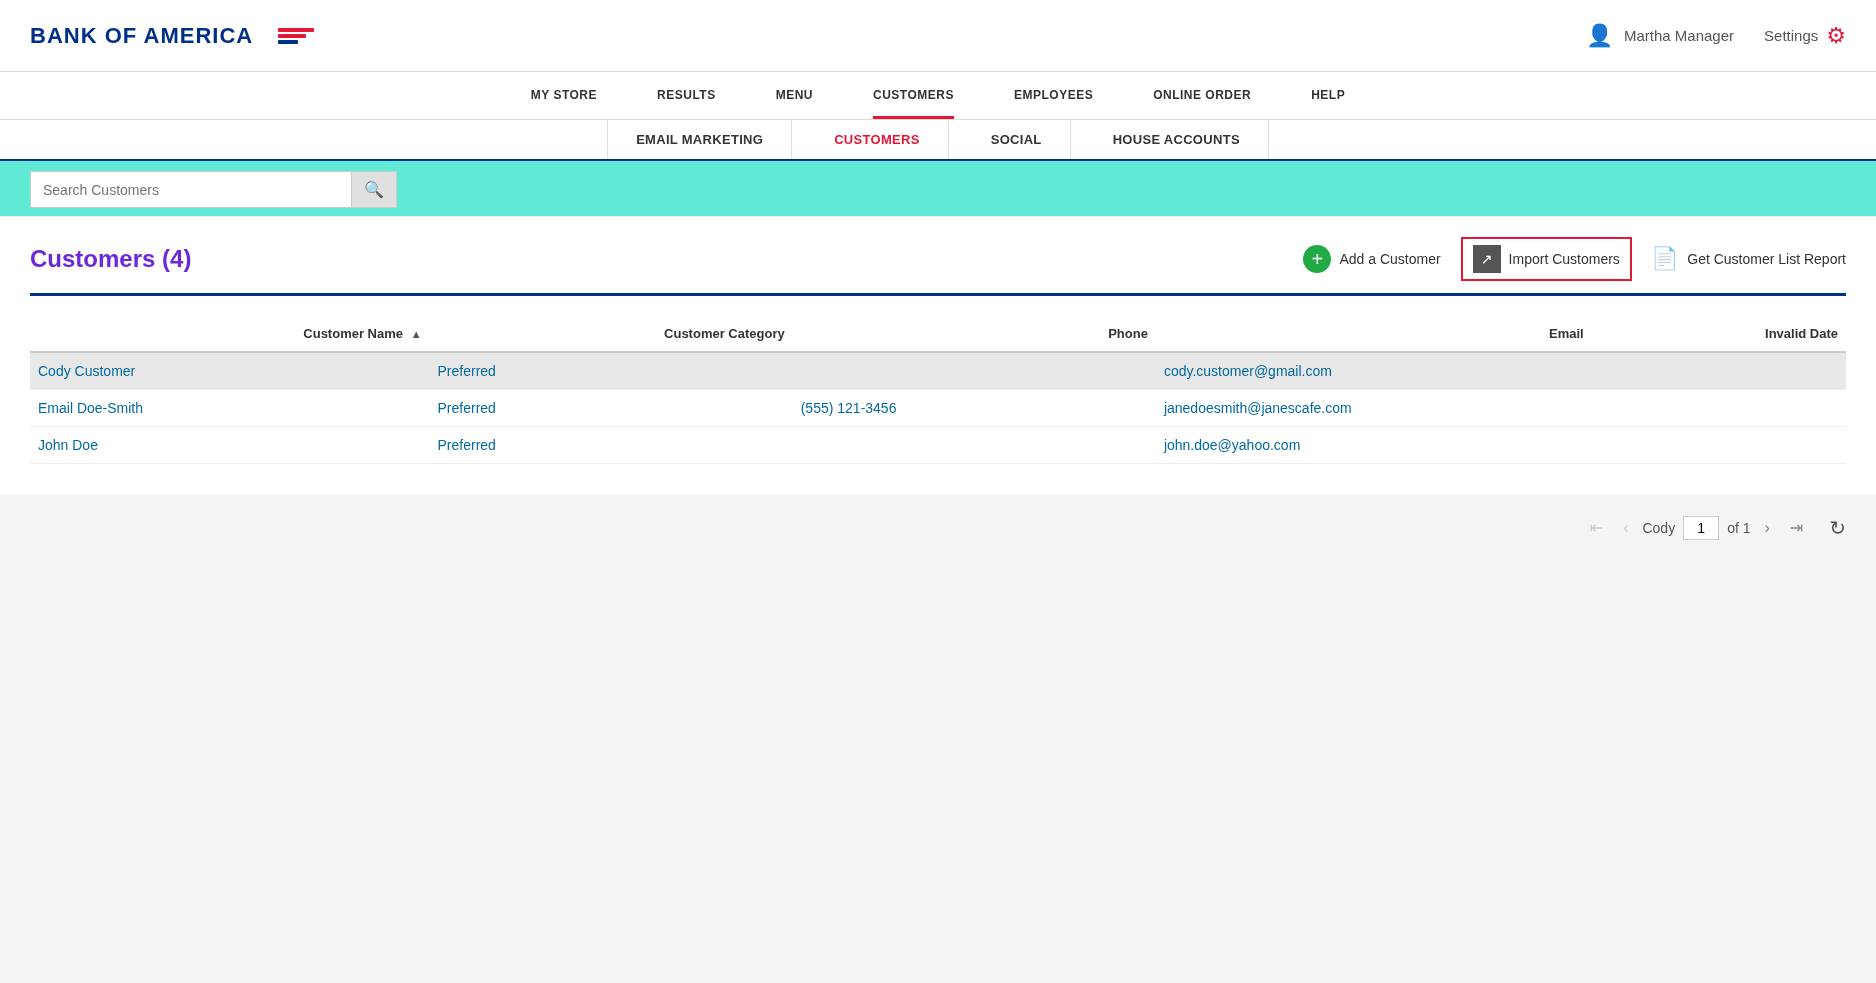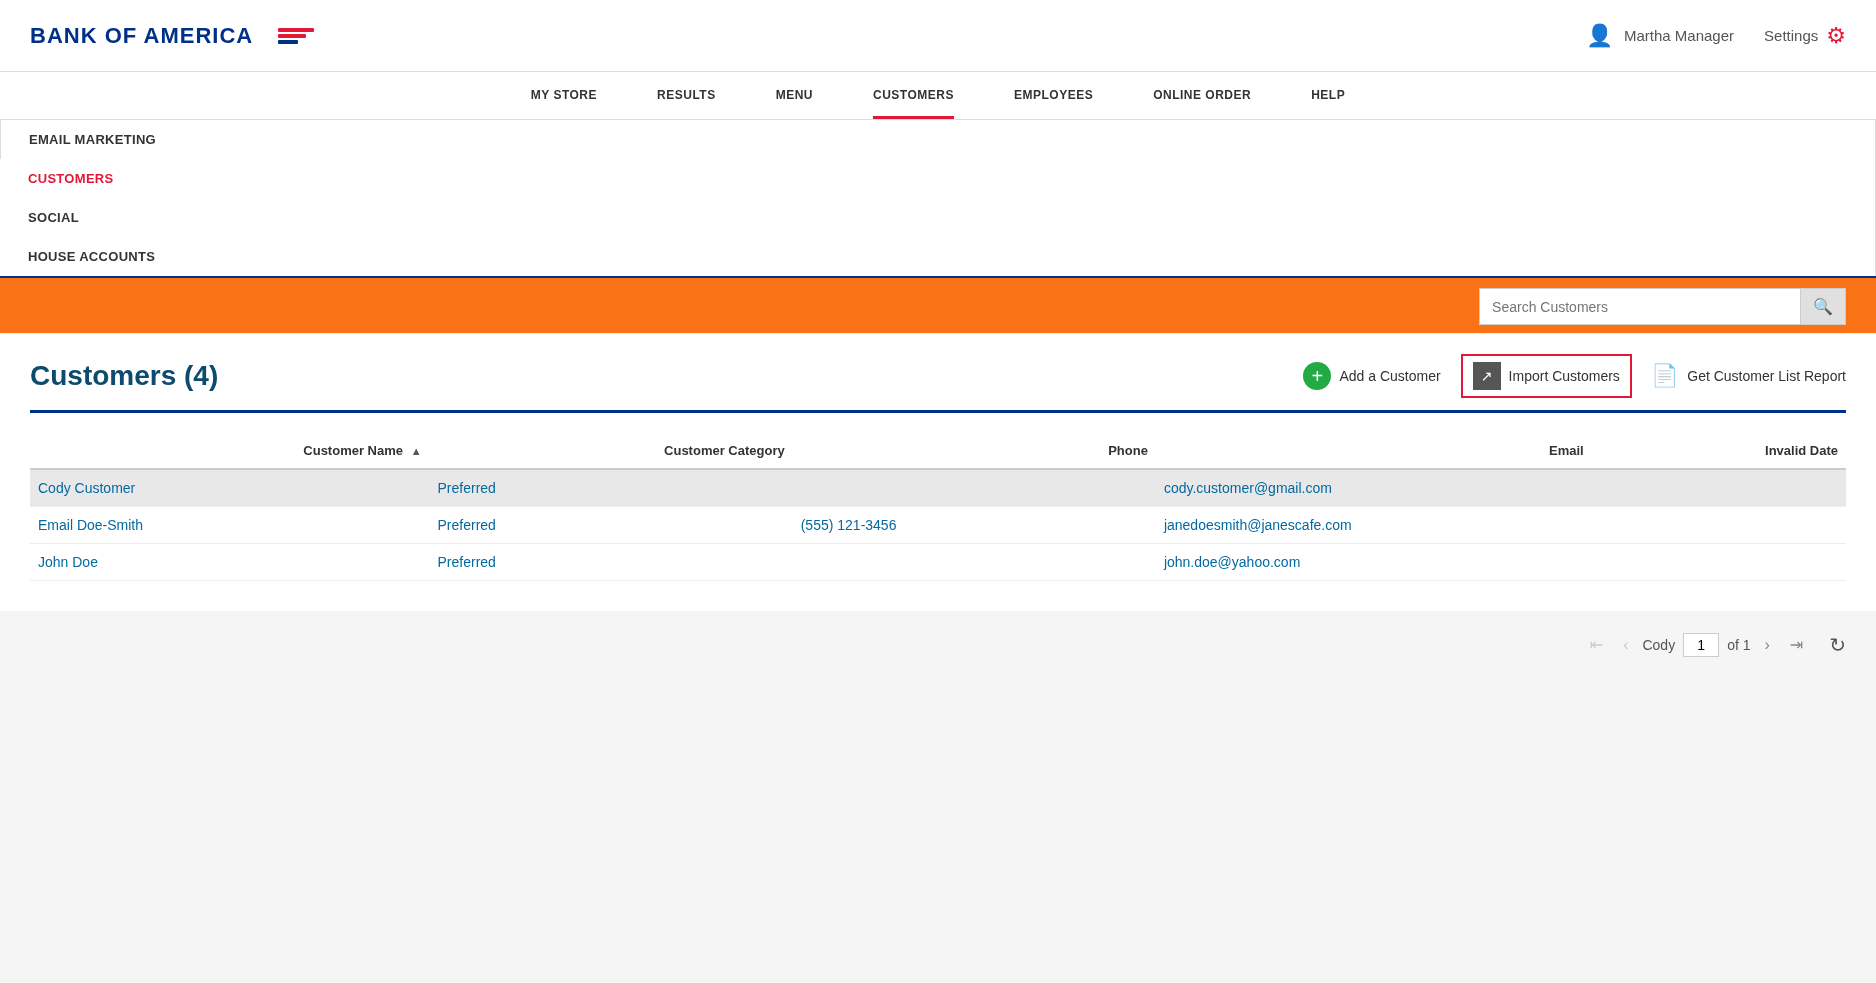--- a/index.html
+++ b/index.html
@@ -93,44 +93,43 @@
     }
     .main-nav-item.active {
       border-bottom: 3px solid #e31837;
       color: #333;
     }
     
     .sub-nav {
       background: #fff;
       display: flex;
       justify-content: center;
-      gap: 0;
+      gap: 14px;
       border-bottom: 2px solid #003087;
       padding: 0;
-      flex-direction: column;
     }
     .sub-nav-item {
       padding: 12px 28px;
       font-size: 13px;
       font-weight: 700;
       color: #333;
       text-transform: uppercase;
       cursor: pointer;
       border-right: 1px solid #ddd;
       letter-spacing: 0.3px;
     }
     .sub-nav-item:first-child { border-left: 1px solid #ddd; }
     .sub-nav-item.active {
       color: #e31837;
     }
     
     .search-area {
-      background: #f97316;
-      display: flex;
-      justify-content: flex-end;
+      background: #5eead4;
+      display: flex;
+      justify-content: flex-start;
       padding: 10px 30px 8px;
       border-bottom: 1px solid #eee;
     }
     .search-box {
       display: flex;
       align-items: center;
       border: 1px solid #ccc;
       background: #fff;
     }
     .search-input {
@@ -158,23 +157,23 @@
     }
     .page-header {
       display: flex;
       align-items: center;
       justify-content: space-between;
       padding-bottom: 12px;
       border-bottom: 3px solid #003087;
       margin-bottom: 20px;
     }
     .page-title {
-      font-size: 28px;
+      font-size: 24px;
       font-weight: 700;
-      color: #0c4a6e;
+      color: #6d28d9;
     }
     .action-buttons {
       display: flex;
       align-items: center;
       gap: 20px;
     }
     .action-btn {
       display: flex;
       align-items: center;
       gap: 8px;

